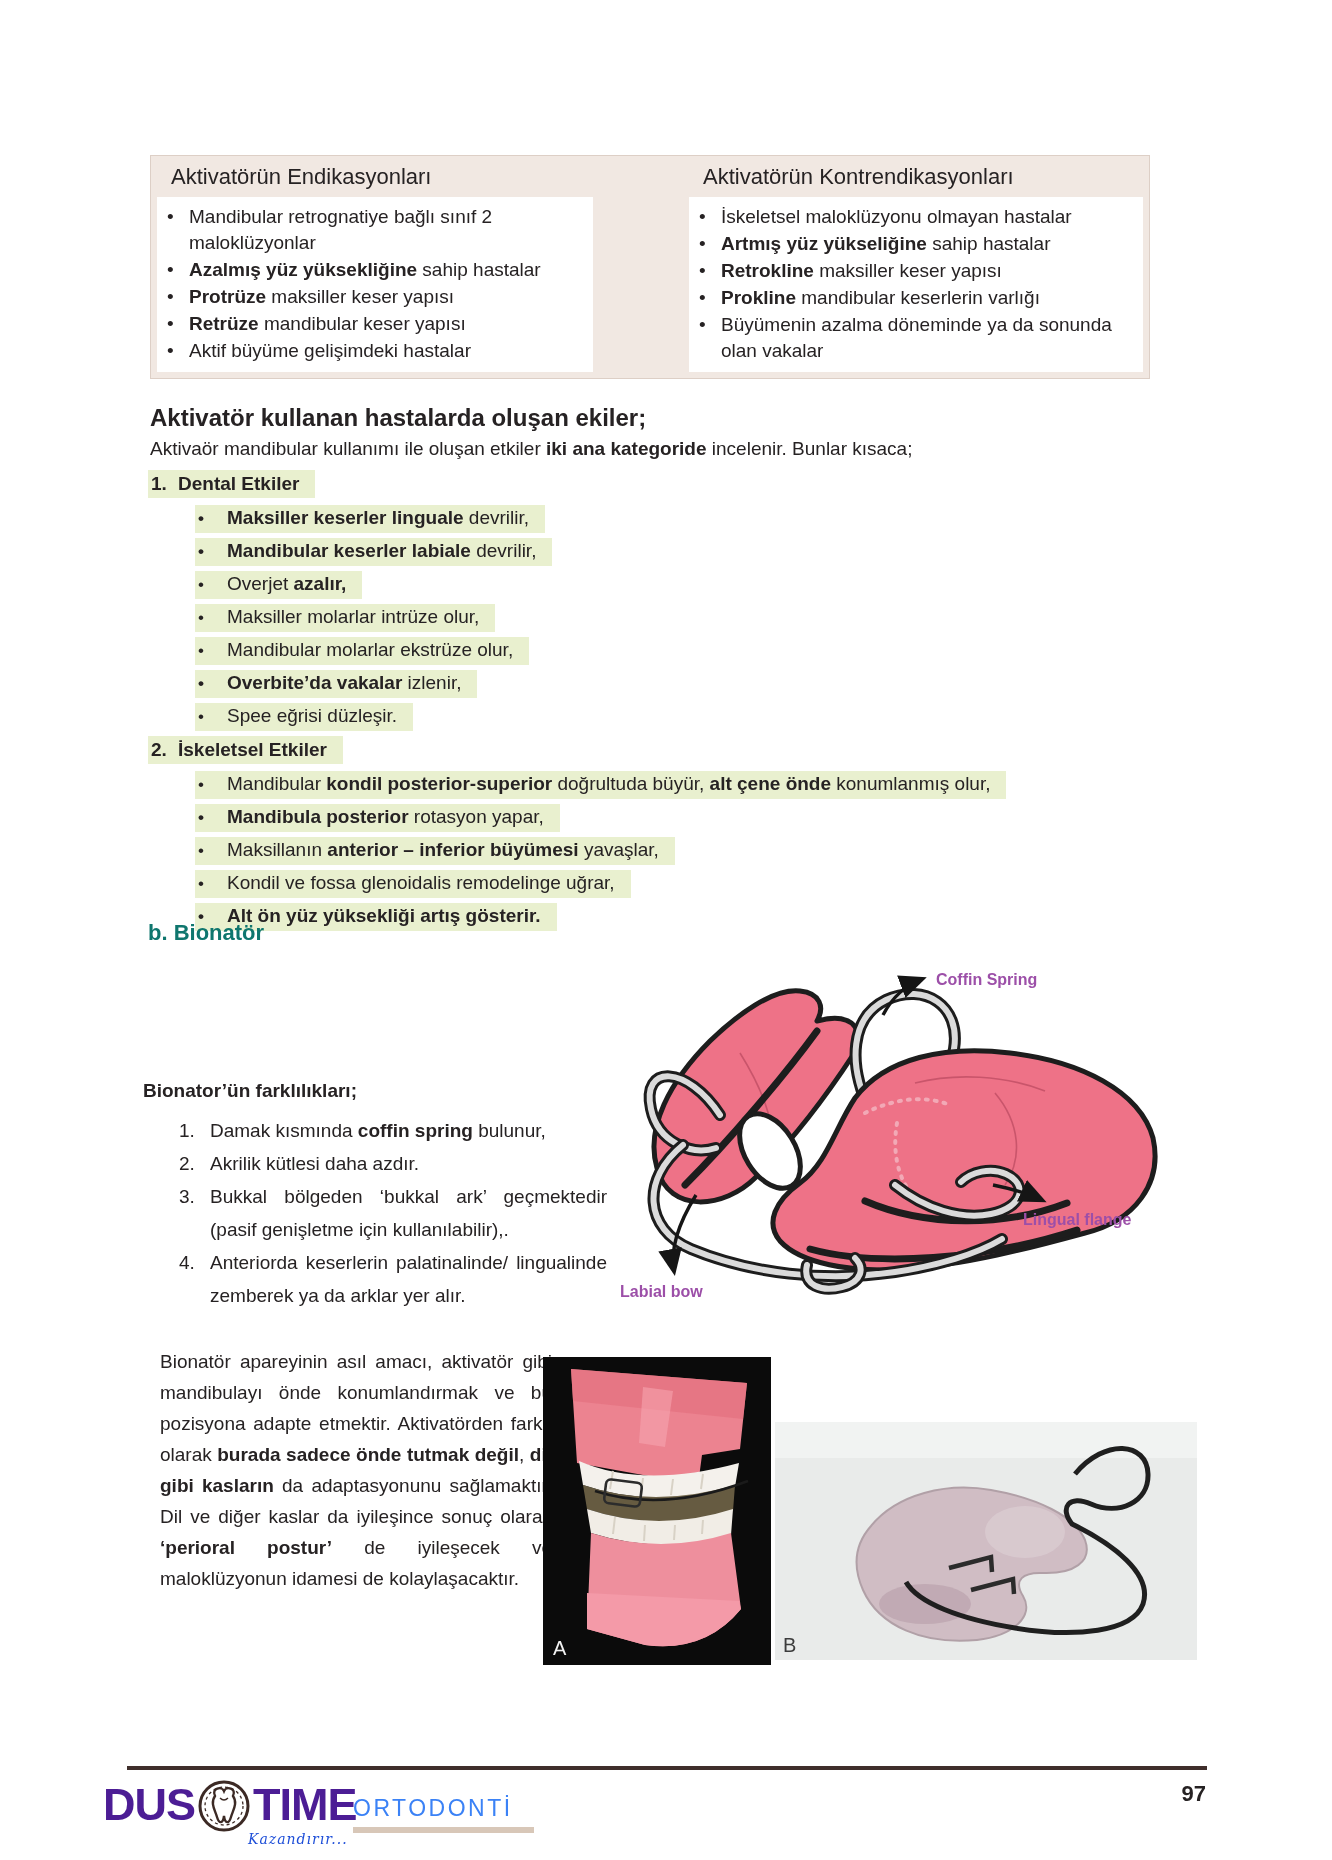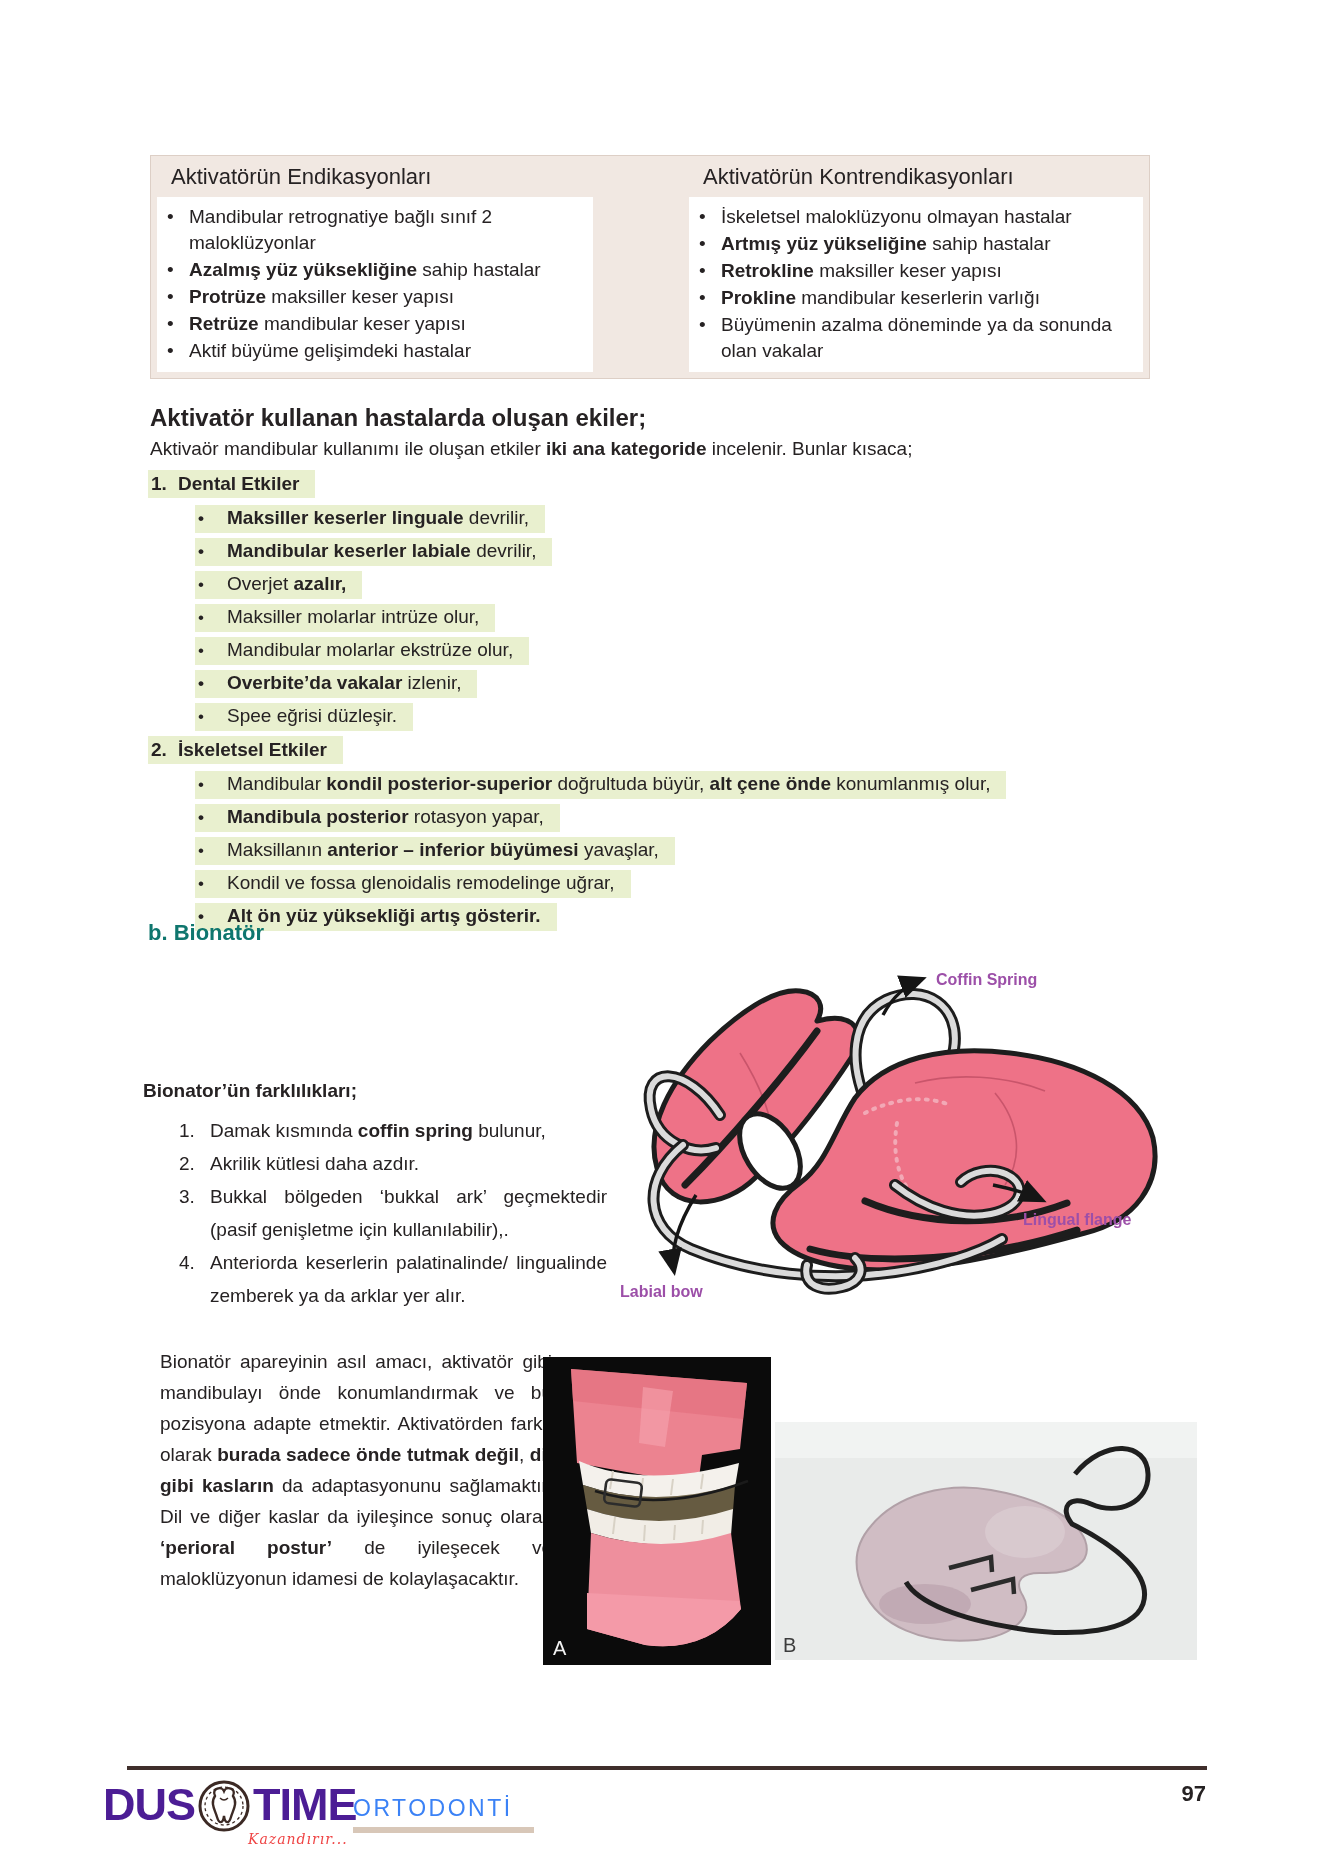--- a/index.html
+++ b/index.html
@@ -55,21 +55,21 @@
   .photo-b{position:absolute;left:775px;top:1422px;width:422px;height:238px;}
   .photo-a svg,.photo-b svg{display:block;width:100%;height:100%;}
   .bottom-line{position:absolute;left:175px;top:1698px;margin:0;}
   
   .footer-rule{position:absolute;left:127px;top:1766px;width:1080px;height:4px;background:var(--brown);}
   .logo{position:absolute;left:103px;top:1779px;display:flex;align-items:flex-start;color:#4c1d95;
         font-weight:800;letter-spacing:-1px;}
   .logo-dus,.logo-time{font-size:45px;line-height:52px;}
   .logo-tooth{margin:0 2px;}
   .logo-script{position:absolute;left:248px;top:1831px;font-family:"DejaVu Serif",serif;font-style:italic;
-        font-size:14px;color:#ef4444;letter-spacing:1px;}
+        font-size:14px;color:#1d4ed8;letter-spacing:1px;}
   .brand{position:absolute;left:353px;top:1795px;font-size:23px;letter-spacing:2.5px;color:#3b82f6;}
   .brand-bar{position:absolute;left:353px;top:1827px;width:181px;height:6px;background:#d8c7b8;}
   .pagenum{position:absolute;left:1150px;top:1781px;width:56px;text-align:right;font-weight:bold;font-size:22px;}
 </style>
 </head>
 <body>
 
 <div class="page">
 
   <section class="tbl">

